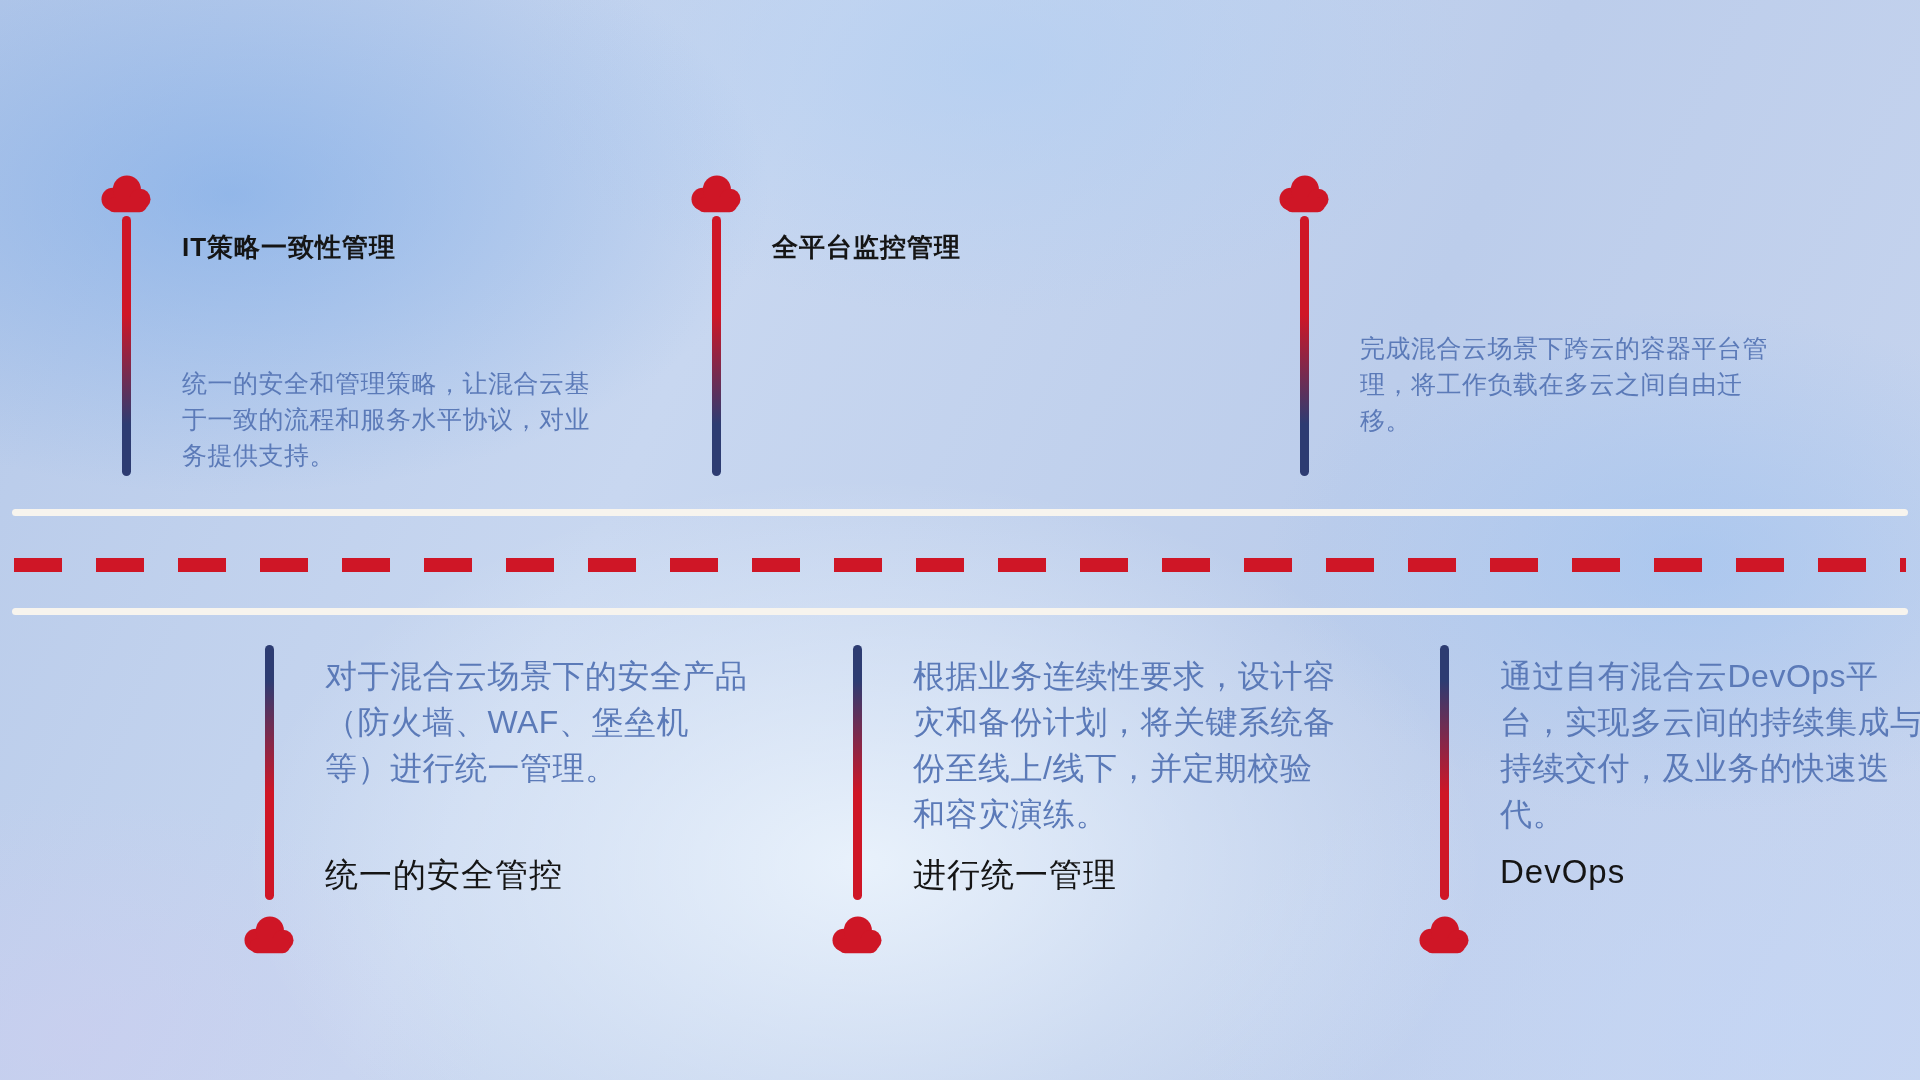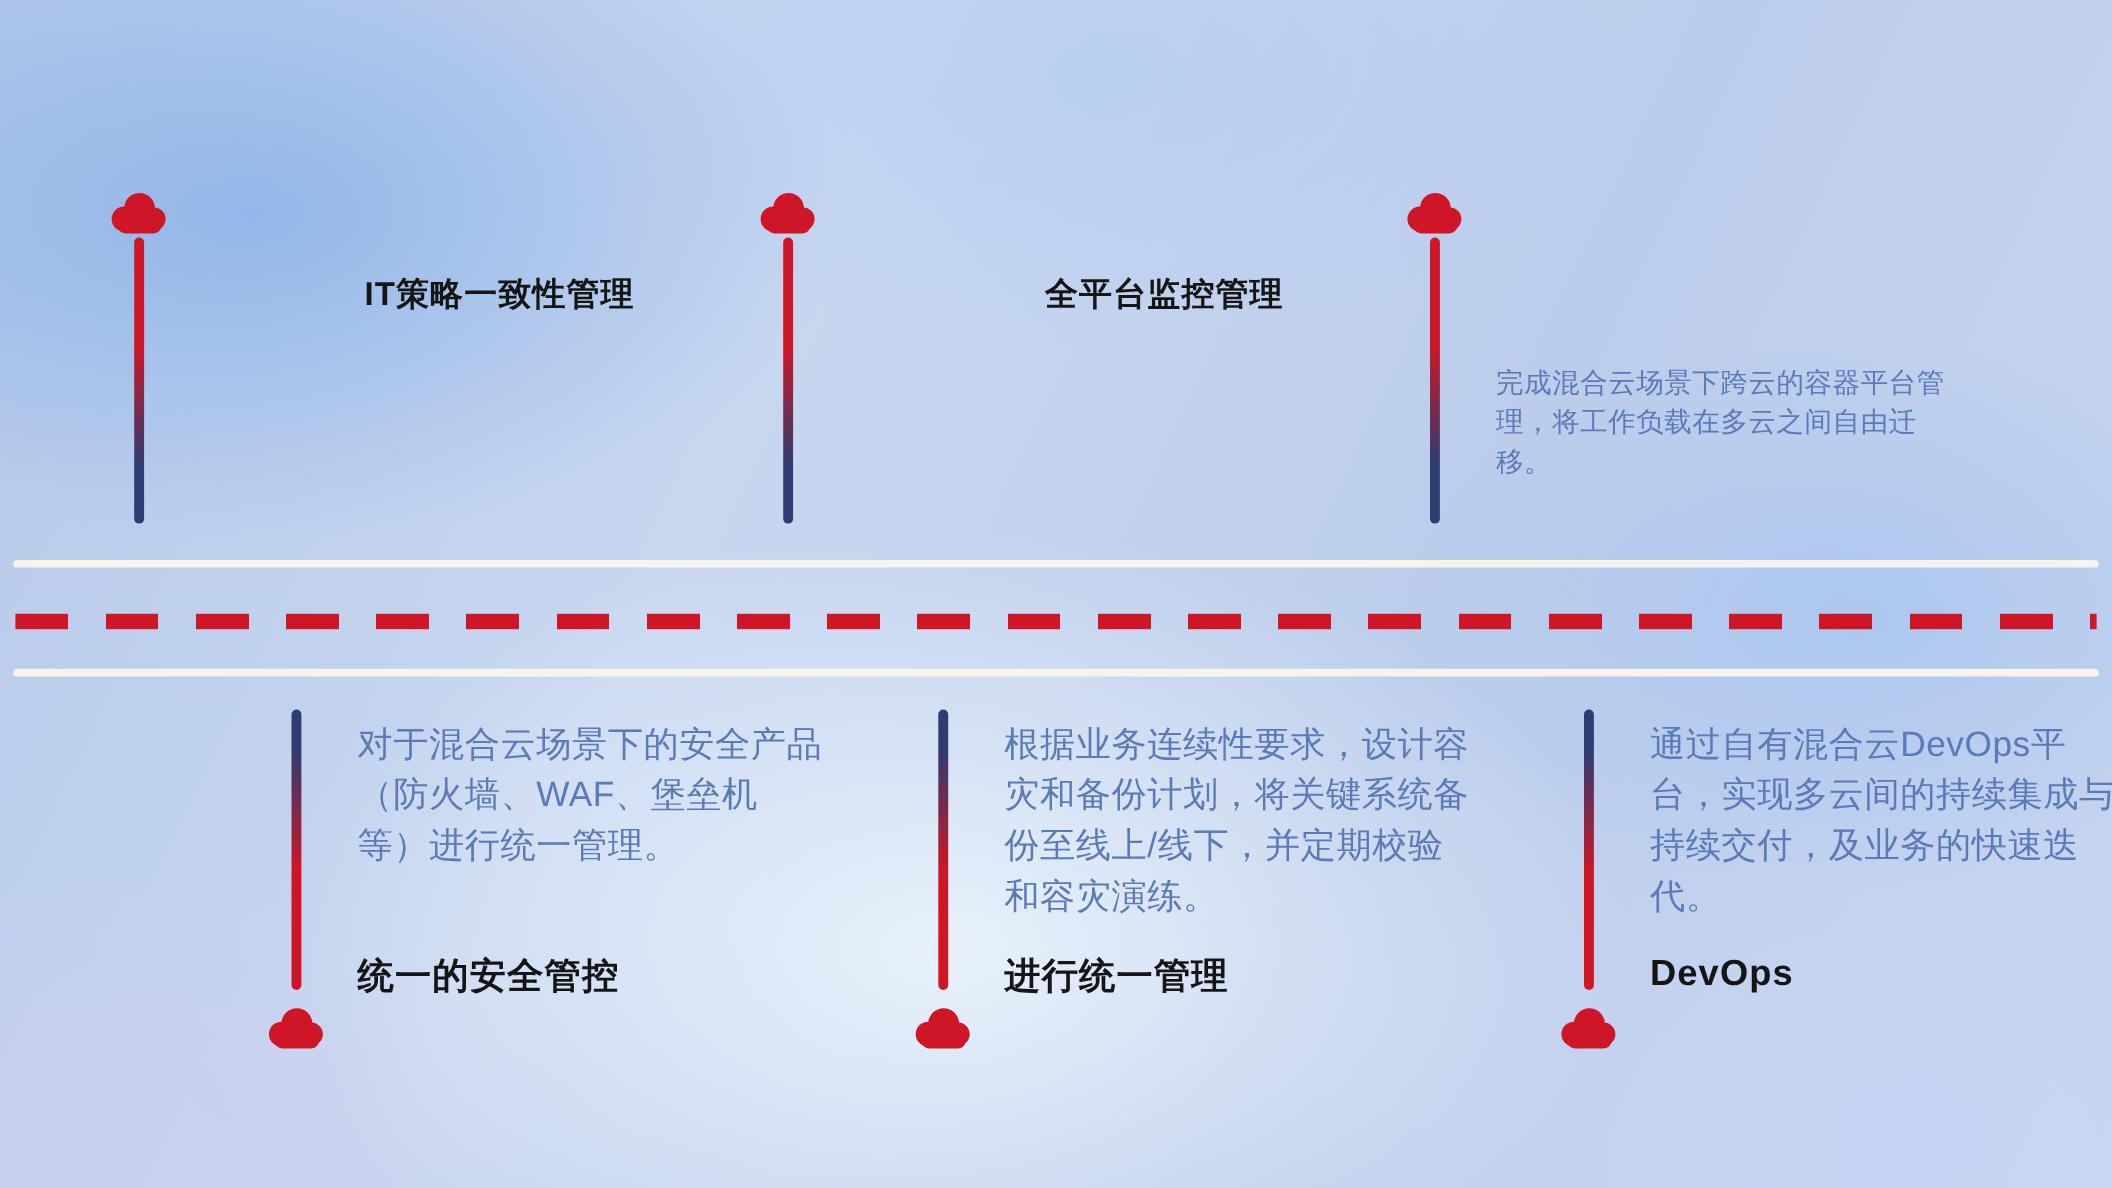--- a/index.html
+++ b/index.html
@@ -41,35 +41,35 @@
     background:linear-gradient(to bottom,var(--red) 0%,var(--red) 38%,var(--navy) 80%,var(--navy) 100%);
   }
   .vline-bottom{
     top:0;height:255px;
     background:linear-gradient(to bottom,var(--navy) 0%,var(--navy) 14%,var(--red) 58%,var(--red) 100%);
   }
   .item-top{top:172px;}
   .item-top .cloud{top:0;}
   .item-top .content{position:absolute;top:58px;left:56px;width:412px;}
   .item-top h2{
-    margin:17px;font-size:30px;font-weight:bold;color:var(--title);letter-spacing:1px;text-align:right;
+    margin:0;font-size:26px;font-weight:bold;color:var(--title);letter-spacing:1px;
   }
   .item-top p{
     margin:100px 0 0;font-size:25px;line-height:1.44;color:var(--desc);letter-spacing:0.5px;
   }
 
   .item-bottom{top:645px;}
   .item-bottom .cloud{top:268px;}
   .item-bottom .content{position:absolute;top:8px;left:56px;width:424px;height:300px;}
   .item-bottom p{
     margin:0;font-size:32px;line-height:1.44;color:var(--desc);letter-spacing:0.5px;
   }
   .item-bottom h2{
-    position:absolute;top:212px;left:0;margin:0;
-    font-size:33px;font-weight:bold;color:var(--title);letter-spacing:1px;
+    position:absolute;top:200px;left:0;margin:0;
+    font-size:33px;font-weight:normal;color:var(--title);letter-spacing:1px;
   }
 
   
   .c-t1{left:126px;}  .c-t2{left:716px;}  .c-t3{left:1304px;}
   .c-b1{left:269px;}  .c-b2{left:857px;}  .c-b3{left:1444px;}
 
   
   .road-line{
     position:absolute;left:12px;right:12px;height:7px;border-radius:4px;
     background:var(--roadline);
@@ -89,20 +89,21 @@
   <div class="item item-top c-t1">
     <svg class="cloud" viewBox="0 0 64 46" fill="currentColor" aria-hidden="true">
       <circle cx="17" cy="30" r="13"></circle>
         <circle cx="33" cy="19" r="16"></circle>
         <circle cx="48" cy="30" r="12"></circle>
         <rect x="10" y="28" width="46" height="17" rx="8.5"></rect>
     </svg>
     <div class="vline vline-top"></div>
     <div class="content">
       <h2>IT策略一致性管理</h2>
+      <p>统一的安全和管理策略，让混合云基于一致的流程和服务水平协议，对业务提供支持。</p>
     </div>
   </div>
 
   <div class="item item-top c-t2">
     <svg class="cloud" viewBox="0 0 64 46" fill="currentColor" aria-hidden="true">
       <circle cx="17" cy="30" r="13"></circle>
         <circle cx="33" cy="19" r="16"></circle>
         <circle cx="48" cy="30" r="12"></circle>
         <rect x="10" y="28" width="46" height="17" rx="8.5"></rect>
     </svg>

